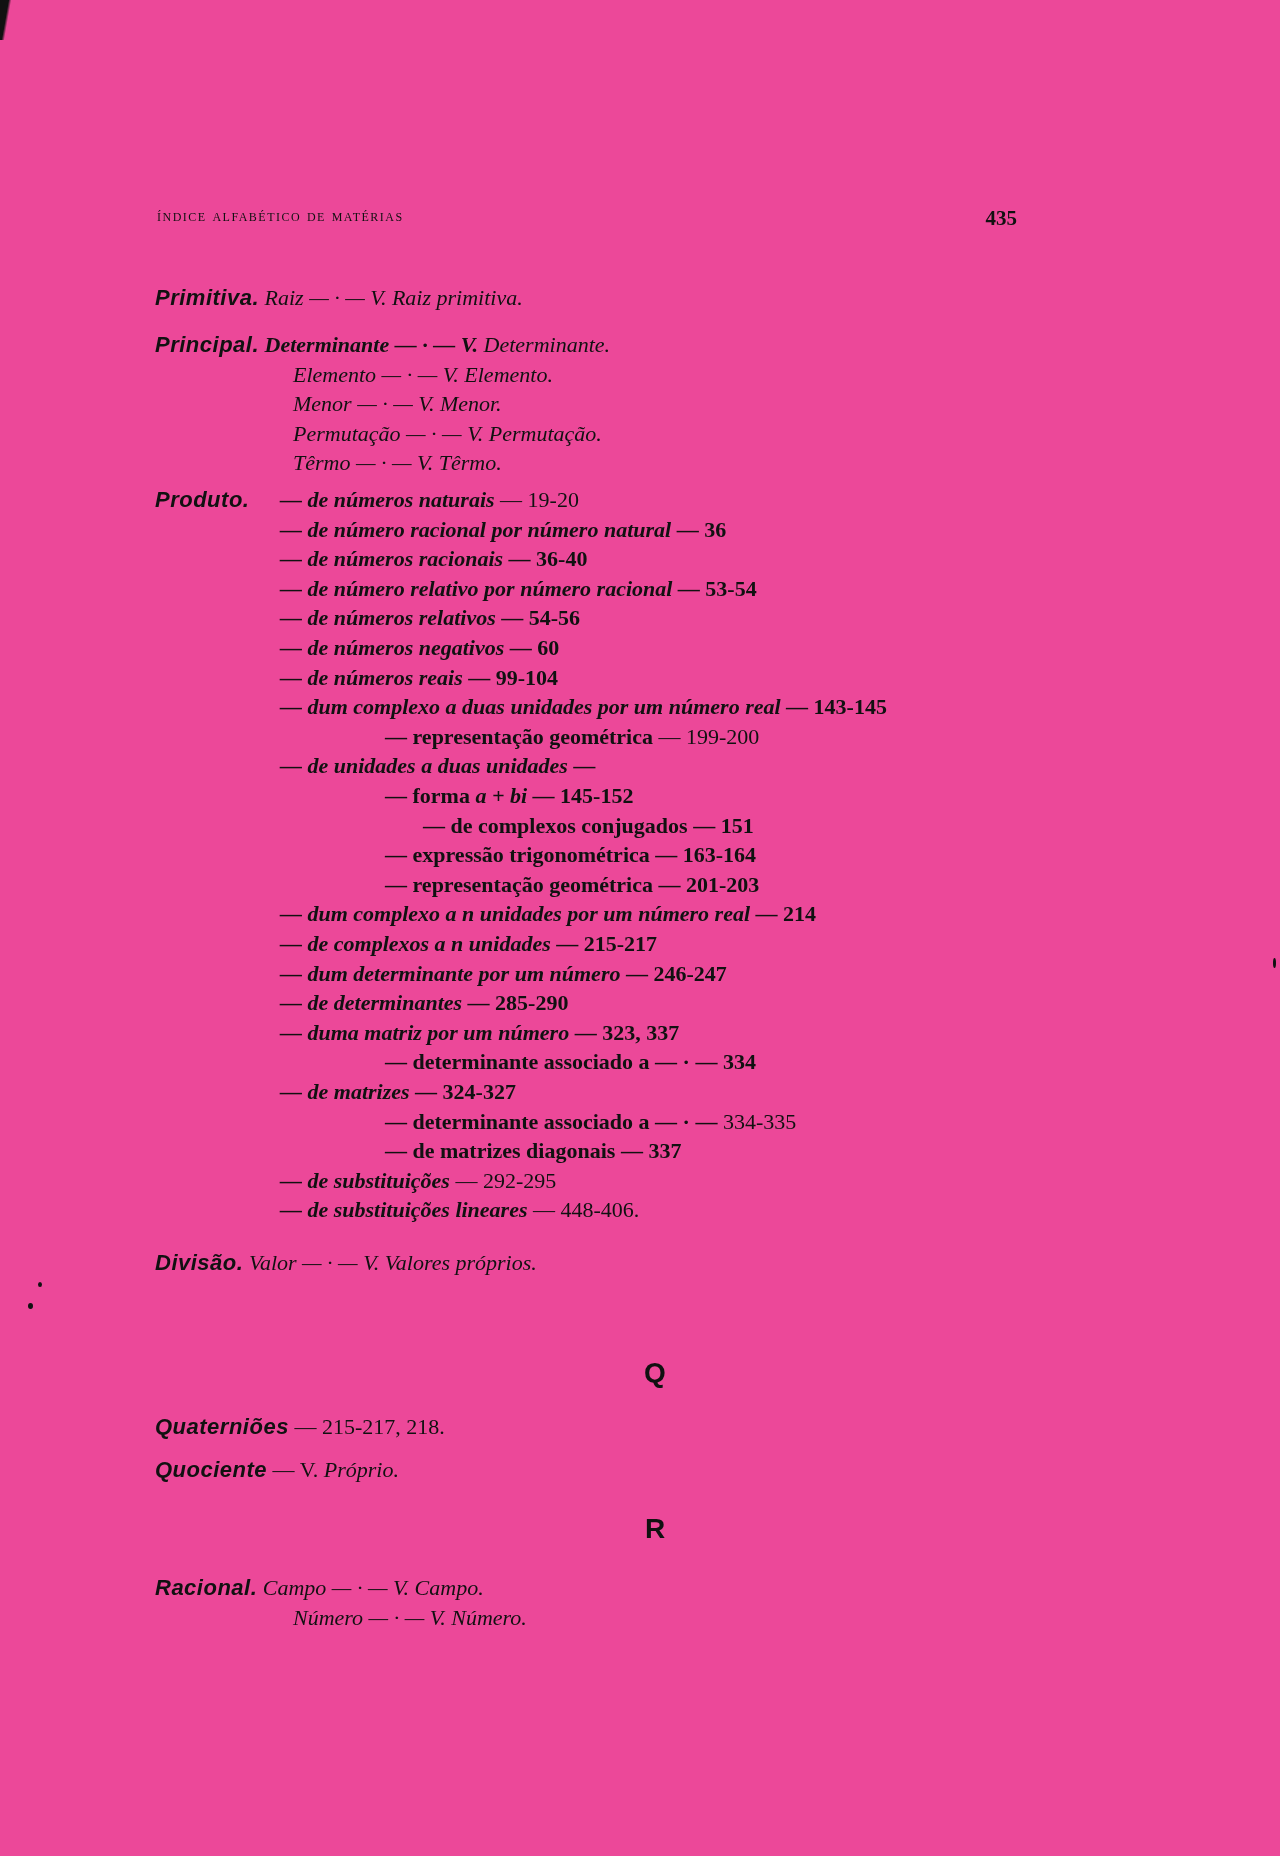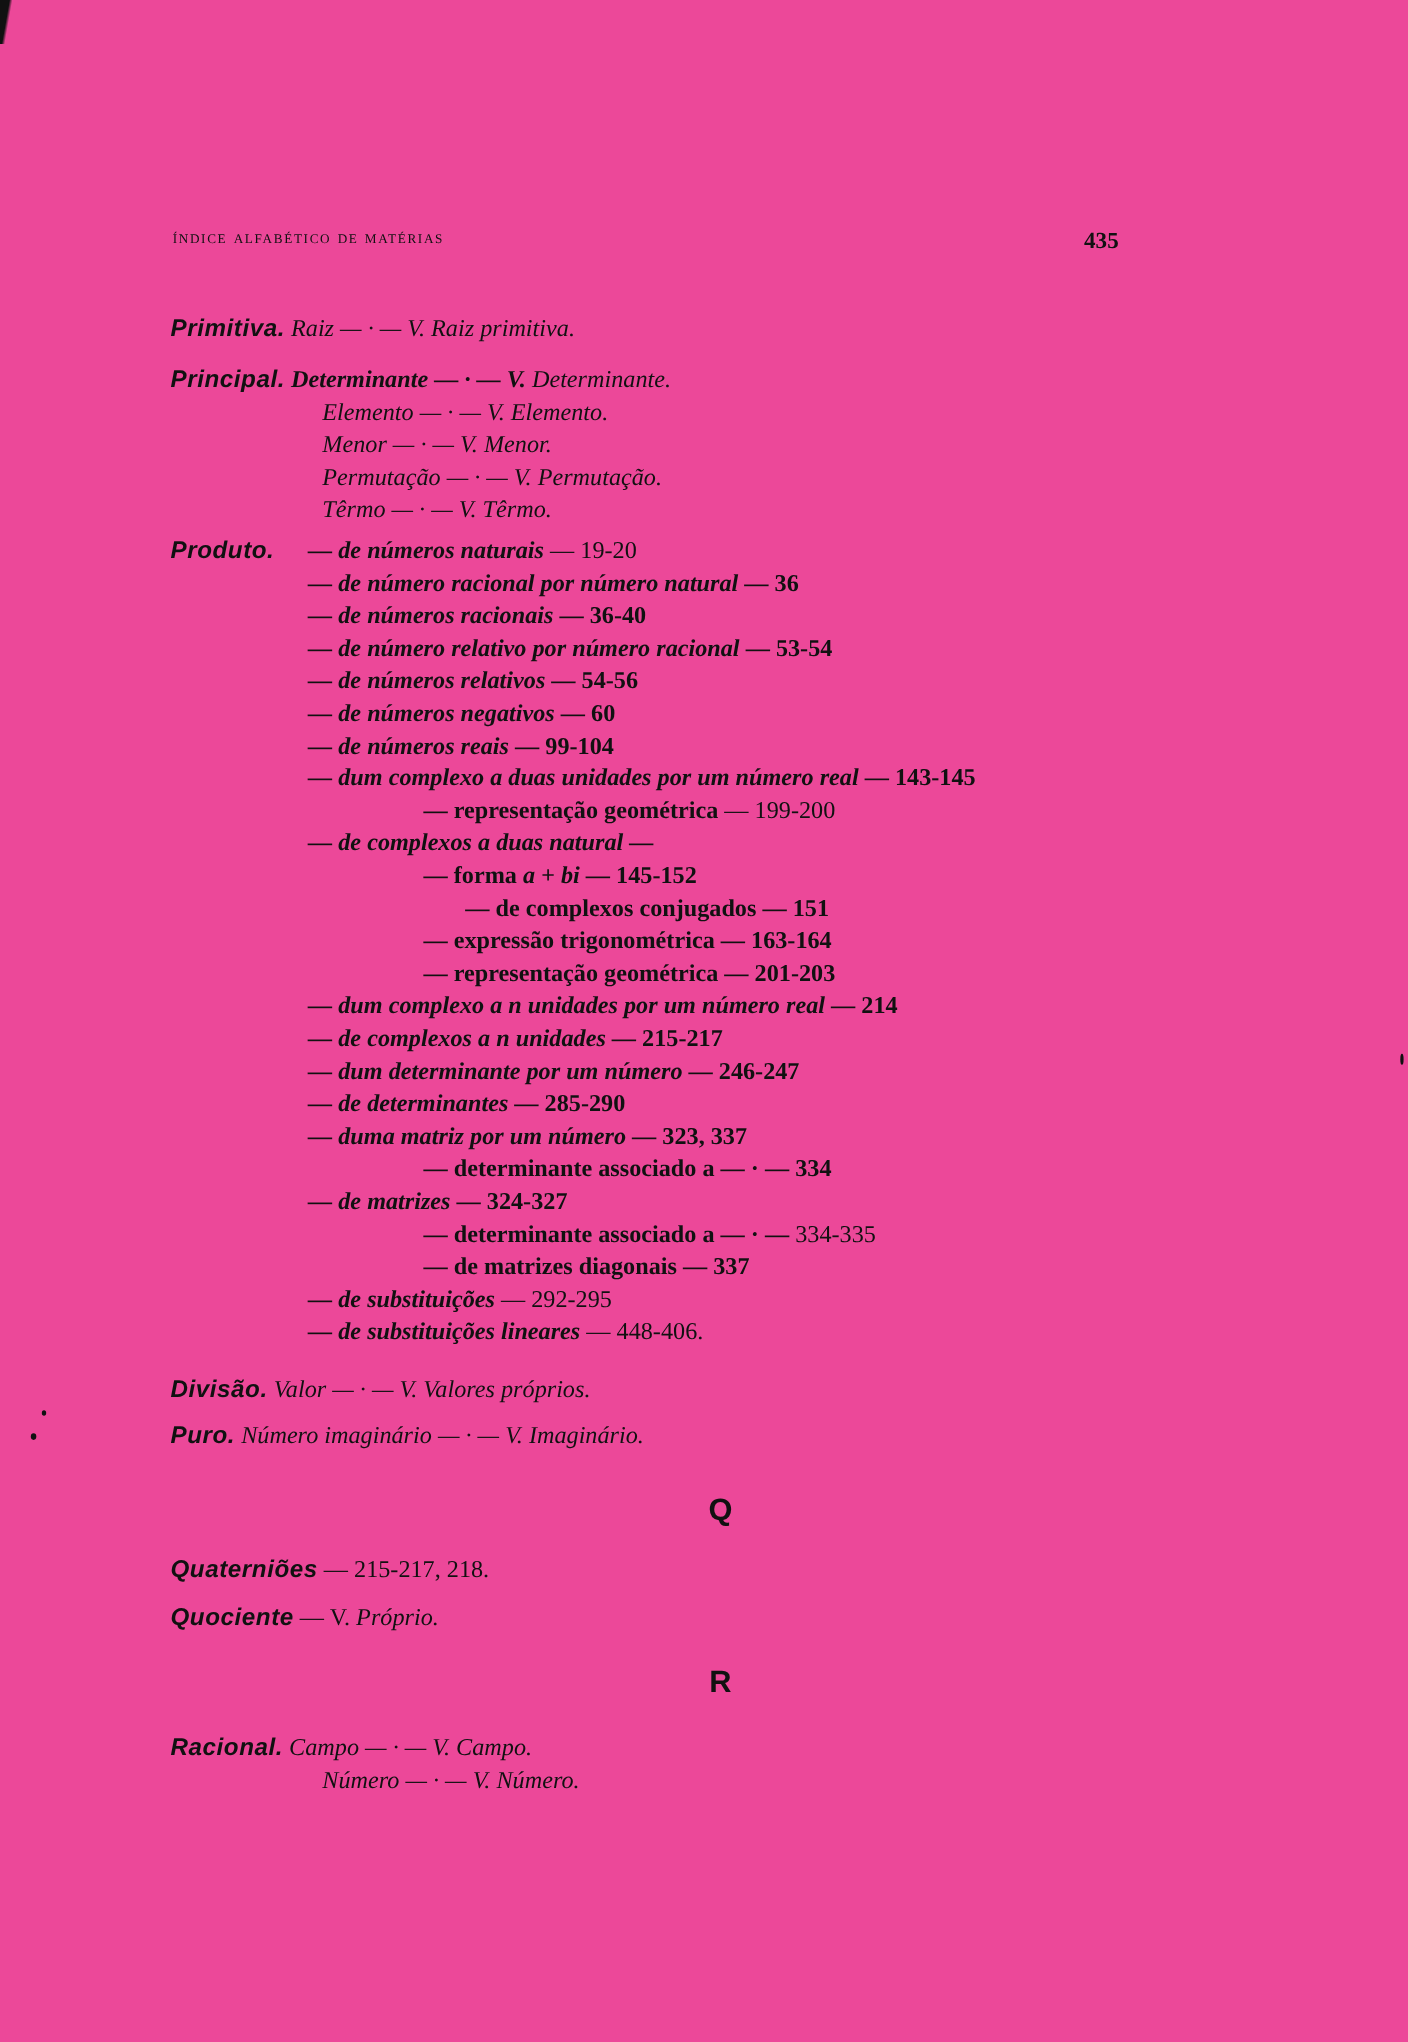--- a/index.html
+++ b/index.html
@@ -67,21 +67,21 @@
 
   <div class="line" style="left:280px;top:486px;"><span class="bit">— de números naturais</span> <span>— 19-20</span></div>
   <div class="line" style="left:280px;top:516px;"><span class="bit">— de número racional por número natural</span> <span class="bold">— 36</span></div>
   <div class="line" style="left:280px;top:545px;text-align:center;"><span class="bit">— de números racionais</span> <span class="bold">— 36-40</span></div>
   <div class="line" style="left:280px;top:575px;"><span class="bit">— de número relativo por número racional</span> <span class="bold">— 53-54</span></div>
   <div class="line" style="left:280px;top:604px;text-align:center;"><span class="bit">— de números relativos</span> <span class="bold">— 54-56</span></div>
   <div class="line" style="left:280px;top:634px;"><span class="bit">— de números negativos</span> <span class="bold">— 60</span></div>
   <div class="line" style="left:280px;top:664px;"><span class="bit">— de números reais</span> <span class="bold">— 99-104</span></div>
   <div class="line" style="left:280px;top:693px;"><span class="bit">— dum complexo a duas unidades por um número real</span> <span class="bold">— 143-145</span></div>
   <div class="line" style="left:385px;top:723px;"><span class="bold">— representação geométrica</span> <span>— 199-200</span></div>
-  <div class="line" style="left:280px;top:752px;"><span class="bit">— de complexos a duas natural —</span></div>
+  <div class="line" style="left:280px;top:752px;"><span class="bit">— de unidades a duas unidades —</span></div>
   <div class="line" style="left:385px;top:782px;"><span class="bold">— forma </span><span class="bit">a + bi</span> <span class="bold">— 145-152</span></div>
   <div class="line" style="left:385px;top:812px;margin-left:38px;"><span class="bold">— de complexos conjugados</span> <span class="bold">— 151</span></div>
   <div class="line" style="left:385px;top:841px;"><span class="bold">— expressão trigonométrica</span> <span class="bold">— 163-164</span></div>
   <div class="line" style="left:385px;top:871px;"><span class="bold">— representação geométrica</span> <span class="bold">— 201-203</span></div>
   <div class="line" style="left:280px;top:900px;"><span class="bit">— dum complexo  a n unidades por um número real</span> <span class="bold">— 214</span></div>
   <div class="line" style="left:280px;top:930px;"><span class="bit">— de complexos a n unidades</span> <span class="bold">— 215-217</span></div>
   <div class="line" style="left:280px;top:960px;"><span class="bit">— dum determinante por um número</span> <span class="bold">— 246-247</span></div>
   <div class="line" style="left:280px;top:989px;"><span class="bit">— de determinantes</span> <span class="bold">— 285-290</span></div>
   <div class="line" style="left:280px;top:1019px;"><span class="bit">— duma matriz por um número</span> <span class="bold">— 323, 337</span></div>
   <div class="line" style="left:385px;top:1048px;"><span class="bold">— determinante associado a — · —</span> <span class="bold">334</span></div>
@@ -90,25 +90,20 @@
   <div class="line" style="left:385px;top:1137px;"><span class="bold">— de matrizes diagonais</span> <span class="bold">— 337</span></div>
   <div class="line" style="left:280px;top:1167px;"><span class="bit">— de substituições</span> <span>— 292-295</span></div>
   <div class="line" style="left:280px;top:1196px;"><span class="bit">— de substituições lineares</span> <span>— 448-406.</span></div>
 
   <div class="line" style="left:155px;top:1249px;">
     <span class="head">Divisão.</span>
     <span class="it">Valor — · — V.</span>
     <span class="it">Valores próprios.</span>
   </div>
 
-  <div class="line" style="left:155px;top:1291px;">
-    <span class="head">Puro.</span>
-    <span class="it">Número imaginário — · — V.</span>
-    <span class="it">Imaginário.</span>
-  </div>
 
   <div class="letter" style="top:1357px;">Q</div>
 
   <div class="line" style="left:155px;top:1413px;">
     <span class="head">Quaterniões</span>
     <span>— 215-217, 218.</span>
   </div>
   <div class="line" style="left:155px;top:1456px;">
     <span class="head">Quociente</span>
     <span>— V.</span>

